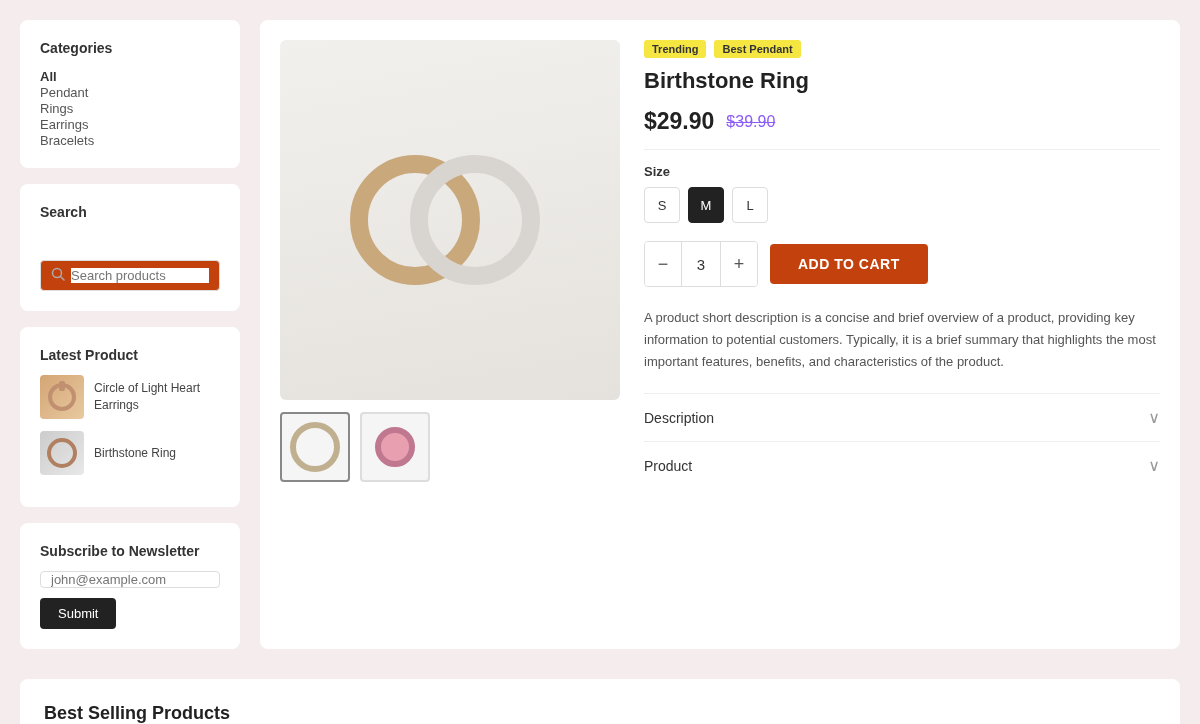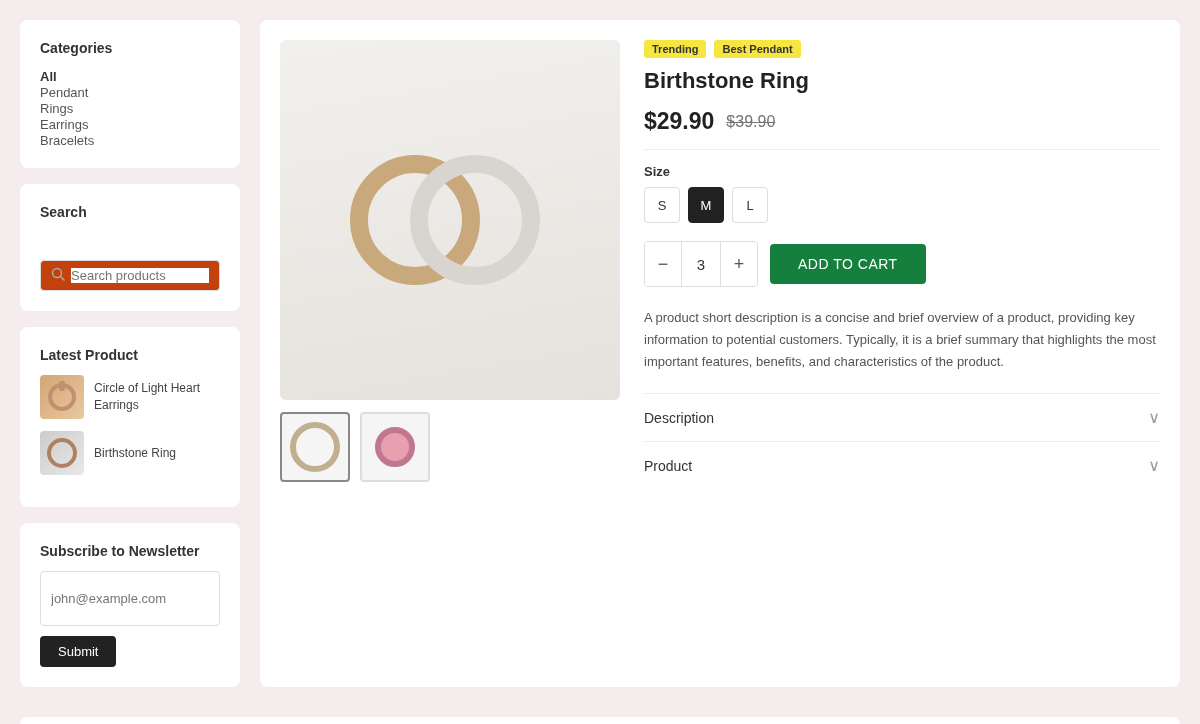--- a/index.html
+++ b/index.html
@@ -99,21 +99,21 @@
       border-radius: 50%;
     }
     .latest-product-item span {
       font-size: 12px;
       color: #444;
       line-height: 1.4;
     }
     .newsletter-input {
       border: 1px solid #ddd;
       border-radius: 4px;
-      padding: 19px 10px;
+      padding: 0 10px;
       font-size: 13px;
       width: 100%;
       margin-bottom: 10px;
       color: #555;
       outline: none;
     }
     .submit-btn {
       background: #222;
       color: #fff;
       border: none;
@@ -216,21 +216,21 @@
       padding-bottom: 14px;
       border-bottom: 1px solid #eee;
     }
     .price-current {
       font-size: 23px;
       font-weight: 700;
       color: #222;
     }
     .price-original {
       font-size: 16px;
-      color: #737373;
+      color: #8b5cf6;
       text-decoration: line-through;
     }
     .size-label {
       font-size: 13px;
       font-weight: 600;
       margin-bottom: 8px;
       color: #333;
     }
     .size-options {
       display: flex;
@@ -287,27 +287,27 @@
       font-weight: 500;
       color: #333;
       border-left: 1px solid #ddd;
       border-right: 1px solid #ddd;
       height: 44px;
       display: flex;
       align-items: center;
       justify-content: center;
     }
     .add-to-cart-btn {
-      background: #15803d;
+      background: #c2410c;
       color: #fff;
       border: none;
       padding: 12px 28px;
       border-radius: 4px;
       font-size: 14px;
-      font-weight: 400;
+      font-weight: 700;
       cursor: pointer;
       letter-spacing: 0.5px;
       text-transform: uppercase;
     }
     .product-description {
       font-size: 13px;
       color: #555;
       line-height: 1.7;
       margin-bottom: 20px;
     }

